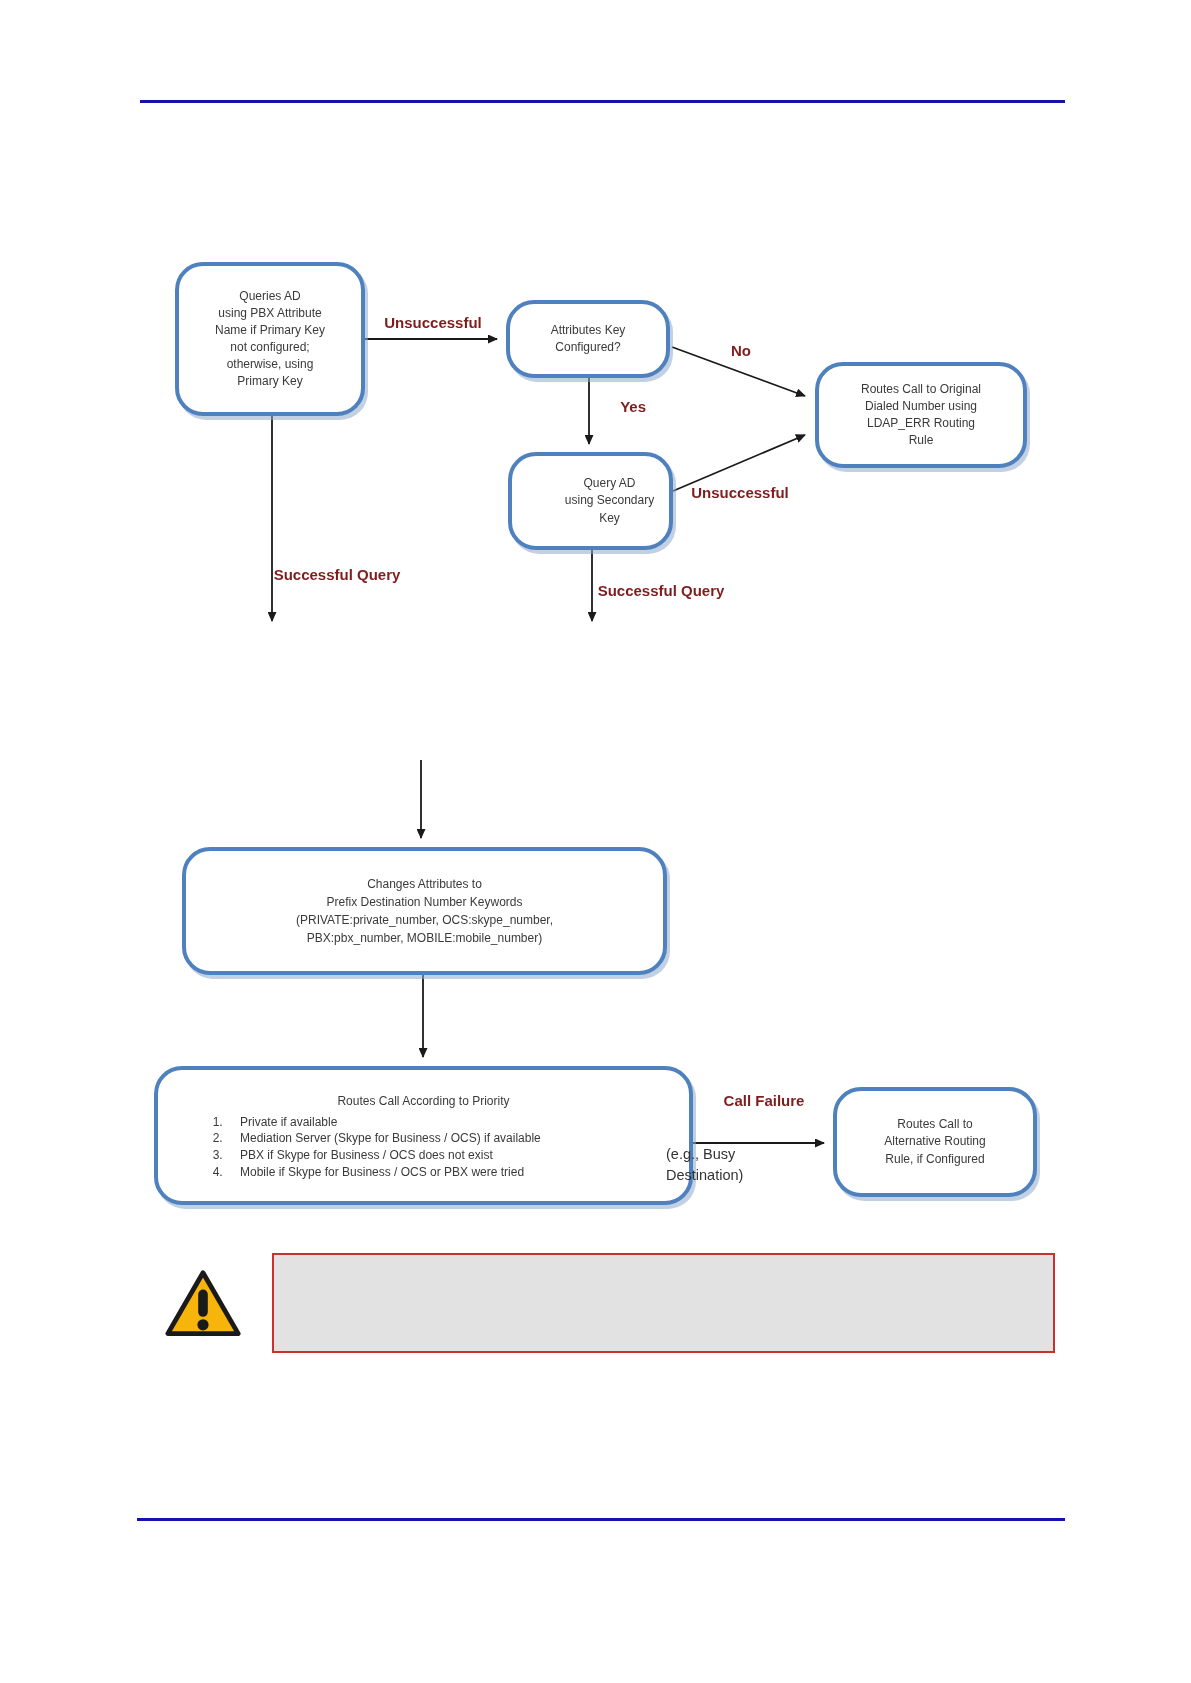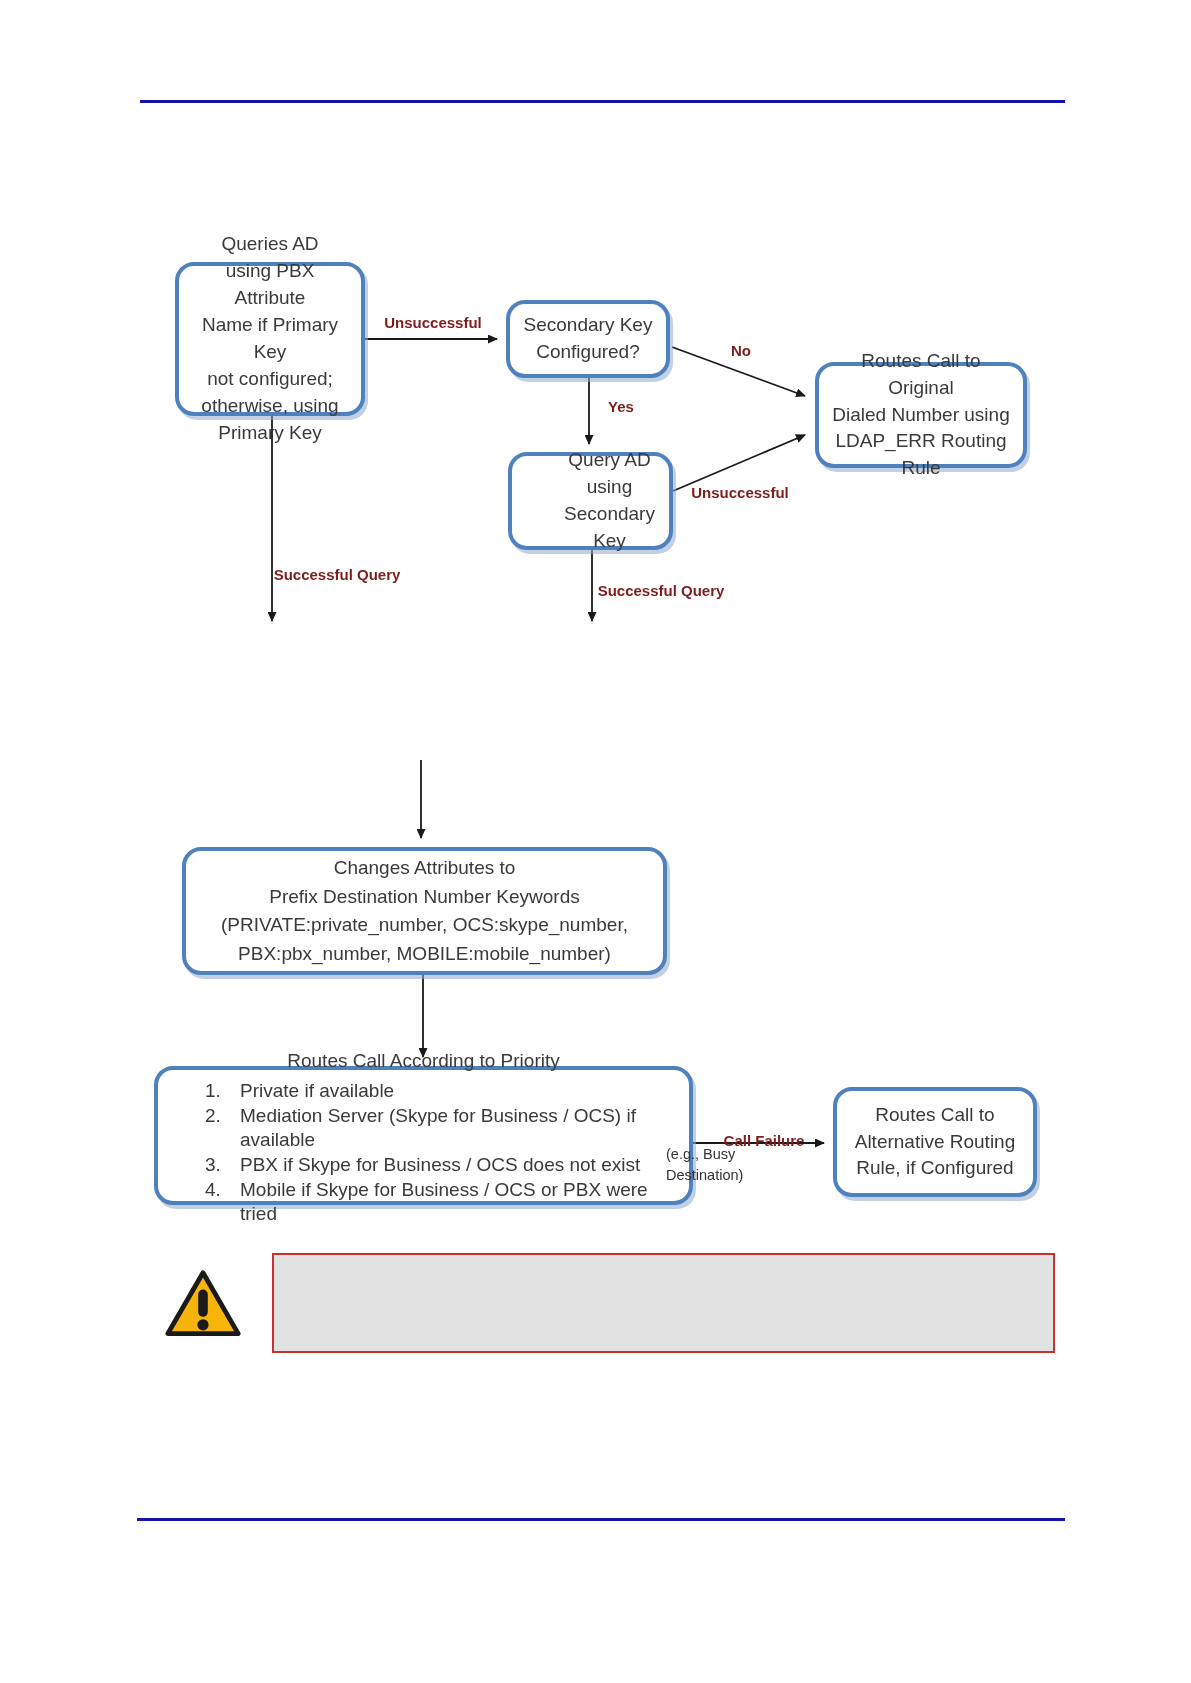--- a/index.html
+++ b/index.html
@@ -25,28 +25,28 @@
     left: 0; top: 0;
     width: 1191px; height: 1683px;
     pointer-events: none;
   }
 
   .node {
     position: absolute;
     box-sizing: border-box;
     background: #ffffff;
     border: 4px solid #4e81bd;
-    border-radius: 19px;
+    border-radius: 28px;
     box-shadow: 3px 4px 0 rgba(143, 170, 204, 0.55);
     display: flex;
     flex-direction: column;
     align-items: center;
     justify-content: center;
     text-align: center;
-    font-size: 19px;
+    font-size: 12px;
     line-height: 1.42;
     padding: 6px 10px;
     white-space: pre-line;
     color: #3a3a3a;
   }
   .node.wide { line-height: 1.5; }
 
   .node-queries-ad        { left: 175px; top: 262px;  width: 190px; height: 154px; }
   .node-secondary-key     { left: 506px; top: 300px;  width: 164px; height: 78px; }
   .node-routes-original   { left: 815px; top: 362px;  width: 212px; height: 106px; }
@@ -67,25 +67,25 @@
   .edge-label {
     position: absolute;
     font-weight: bold;
     font-size: 15px;
     color: #7f1d1d;
     white-space: pre-line;
     text-align: center;
   }
   .lbl-unsuccessful-primary   { left: 383px; top: 314px; width: 100px; }
   .lbl-no                     { left: 716px; top: 342px; width: 50px; }
-  .lbl-yes                    { left: 596px; top: 398px; width: 50px; text-align: center; }
+  .lbl-yes                    { left: 596px; top: 398px; width: 50px; text-align: right; }
   .lbl-unsuccessful-secondary { left: 688px; top: 484px; width: 104px; }
   .lbl-successful-left        { left: 272px; top: 566px; width: 130px; }
   .lbl-successful-right       { left: 596px; top: 582px; width: 130px; }
-  .lbl-call-failure           { left: 701px; top: 1132px; width: 126px; }
+  .lbl-call-failure           { left: 701px; top: 1092px; width: 126px; }
   .lbl-call-failure-detail    {
     position: absolute;
     left: 666px; top: 1144px; width: 126px;
     font-size: 14.5px; color: #333333;
     white-space: pre-line; text-align: left; line-height: 1.45;
   }
 
   .warning-icon {
     position: absolute;
     left: 163px; top: 1268px;
@@ -129,21 +129,21 @@
     </g>
   </svg>
 
   <div class="node node-queries-ad">Queries AD
 using PBX Attribute
 Name if Primary Key
 not configured;
 otherwise, using
 Primary Key</div>
 
-  <div class="node node-secondary-key">Secondary Key
+  <div class="node node-secondary-key">Attributes Key
 Configured?</div>
 
   <div class="node node-routes-original">Routes Call to Original
 Dialed Number using
 LDAP_ERR Routing
 Rule</div>
 
   <div class="node node-query-secondary">Query AD
 using Secondary
 Key</div>

